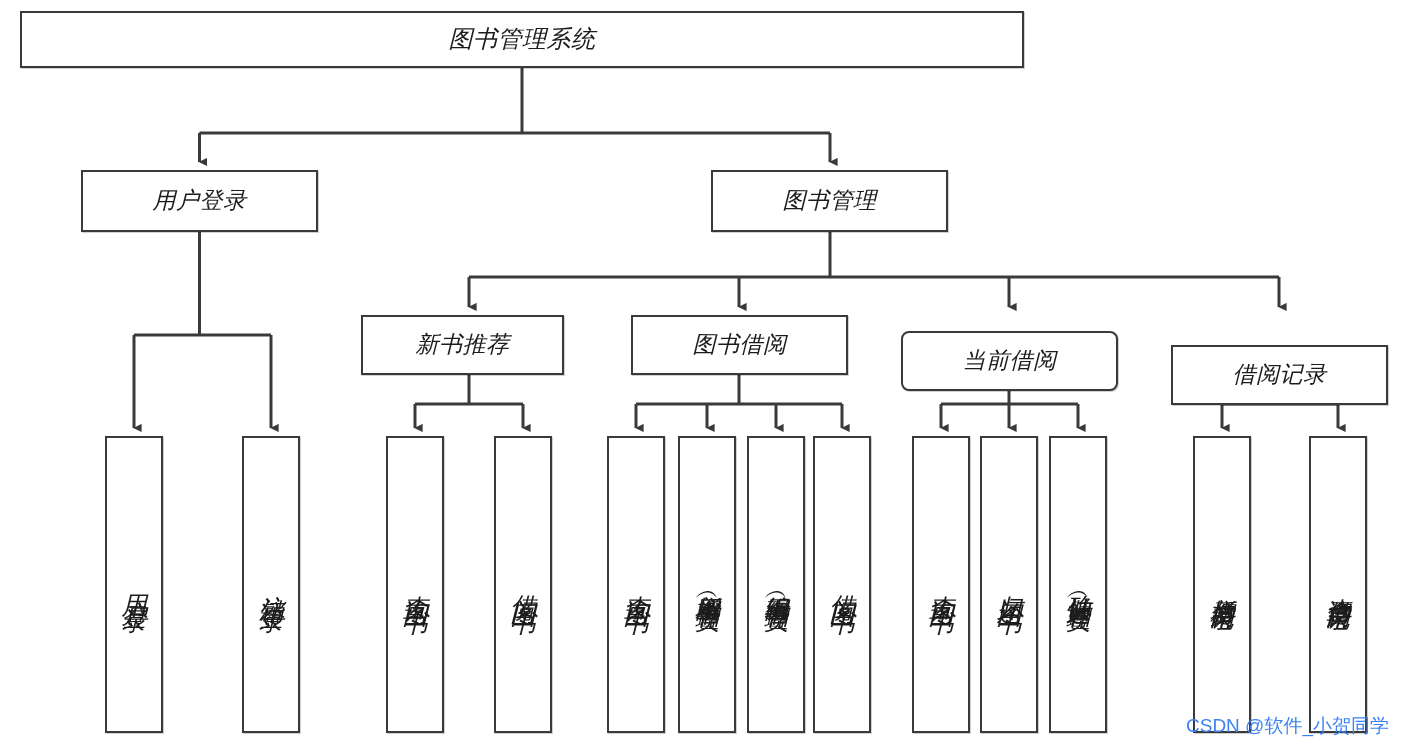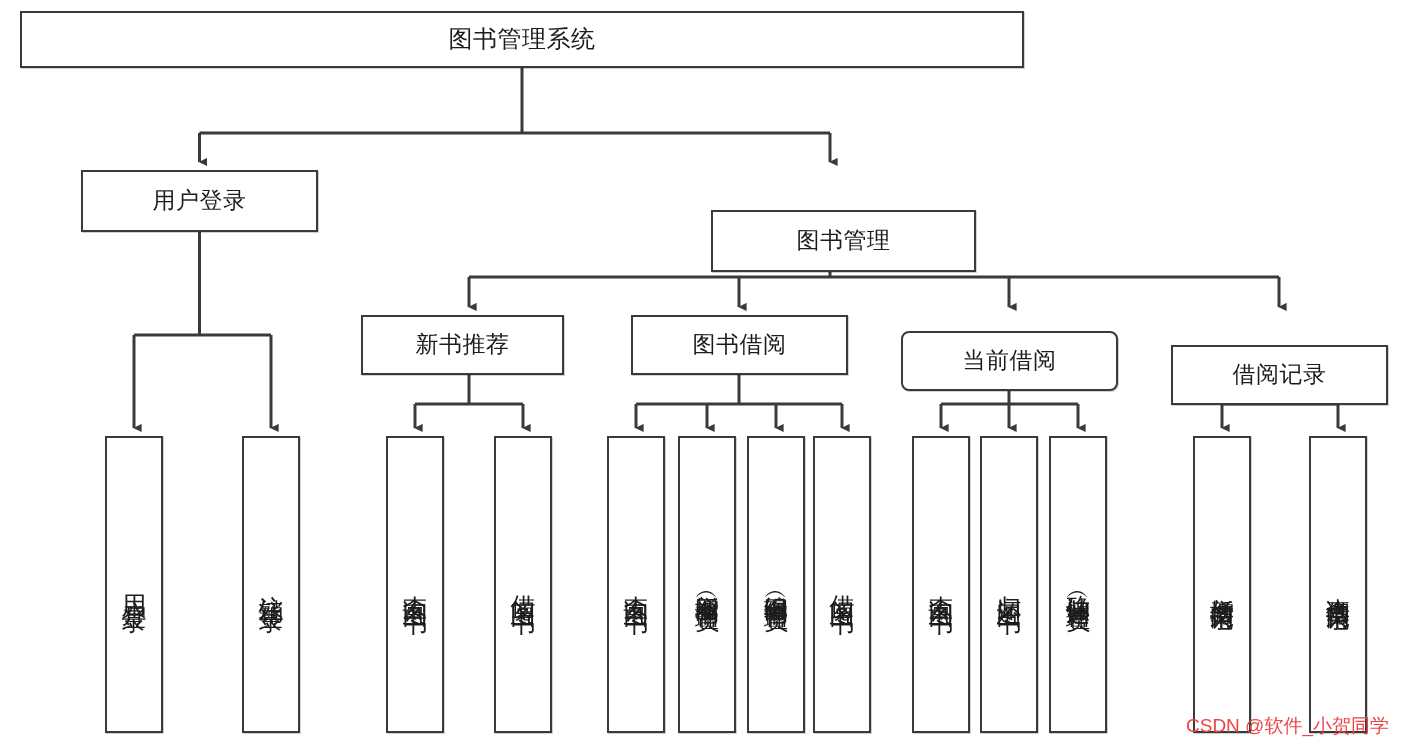--- a/index.html
+++ b/index.html
@@ -37,20 +37,21 @@
     align-items: center;
     justify-content: center;
     color: #1c1c1c;
     box-shadow: 1px 1px 0 rgba(0,0,0,0.18);
   }
   .node .label {
     display: block;
     text-align: right;
     line-height: 1.12;
     letter-spacing: 0.5px;
+    font-style: italic;
   }
   .node.horizontal .label {
     font-size: 23px;
   }
   .node.root .label {
     font-size: 24px;
   }
   .node.vertical {
     align-items: center;
     justify-content: center;
@@ -66,21 +67,21 @@
   }
   .node.vertical.tall .label {
     letter-spacing: 2px;
     font-size: 24px;
   }
   .watermark {
     position: absolute;
     left: 1186px;
     top: 713px;
     font-size: 19px;
-    color: #ef4444;
+    color: #3b82f6;
     white-space: nowrap;
     user-select: none;
   }
 </style>
 </head>
 <body>
 
 <div id="diagram-root">
 
   <svg class="connectors" viewBox="0 0 1405 747" width="1405" height="747" xmlns="http://www.w3.org/2000/svg">
@@ -137,21 +138,21 @@
   </svg>
 
   <div class="node root horizontal" style="left:20px; top:11px; width:1004px; height:57px;">
     <span class="label">图书管理系统</span>
   </div>
 
   <div class="node horizontal" style="left:81px; top:170px; width:237px; height:62px;">
     <span class="label">用户登录</span>
   </div>
 
-  <div class="node horizontal" style="left:711px; top:170px; width:265px; height:62px;margin-top:40px;">
+  <div class="node horizontal" style="left:711px; top:170px; width:237px; height:62px;">
     <span class="label">图书管理</span>
   </div>
 
   <div class="node horizontal" style="left:361px; top:315px; width:203px; height:60px;">
     <span class="label">新书推荐</span>
   </div>
 
   <div class="node horizontal" style="left:631px; top:315px; width:217px; height:60px;">
     <span class="label">图书借阅</span>
   </div>

